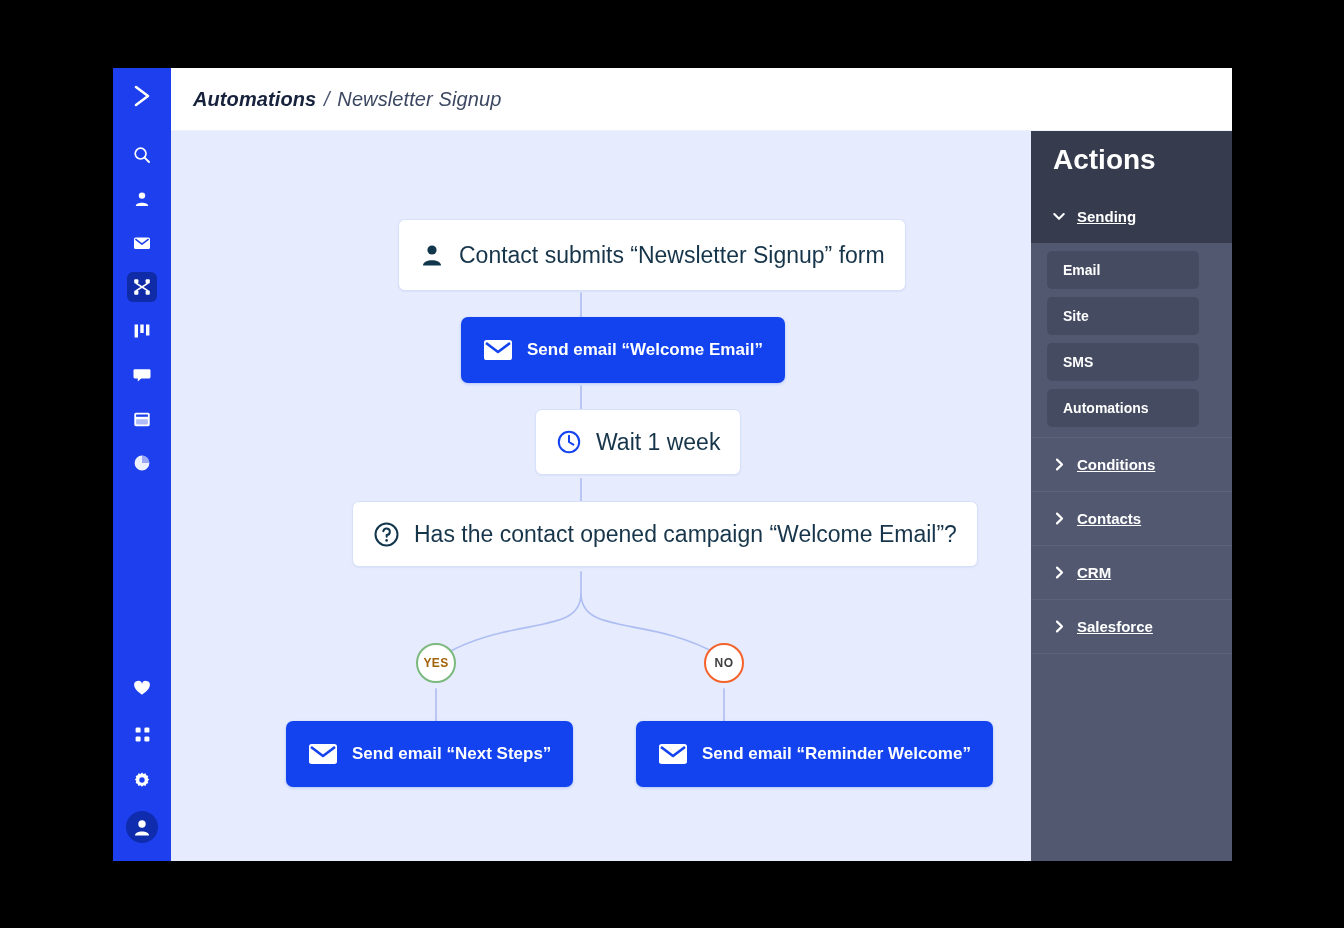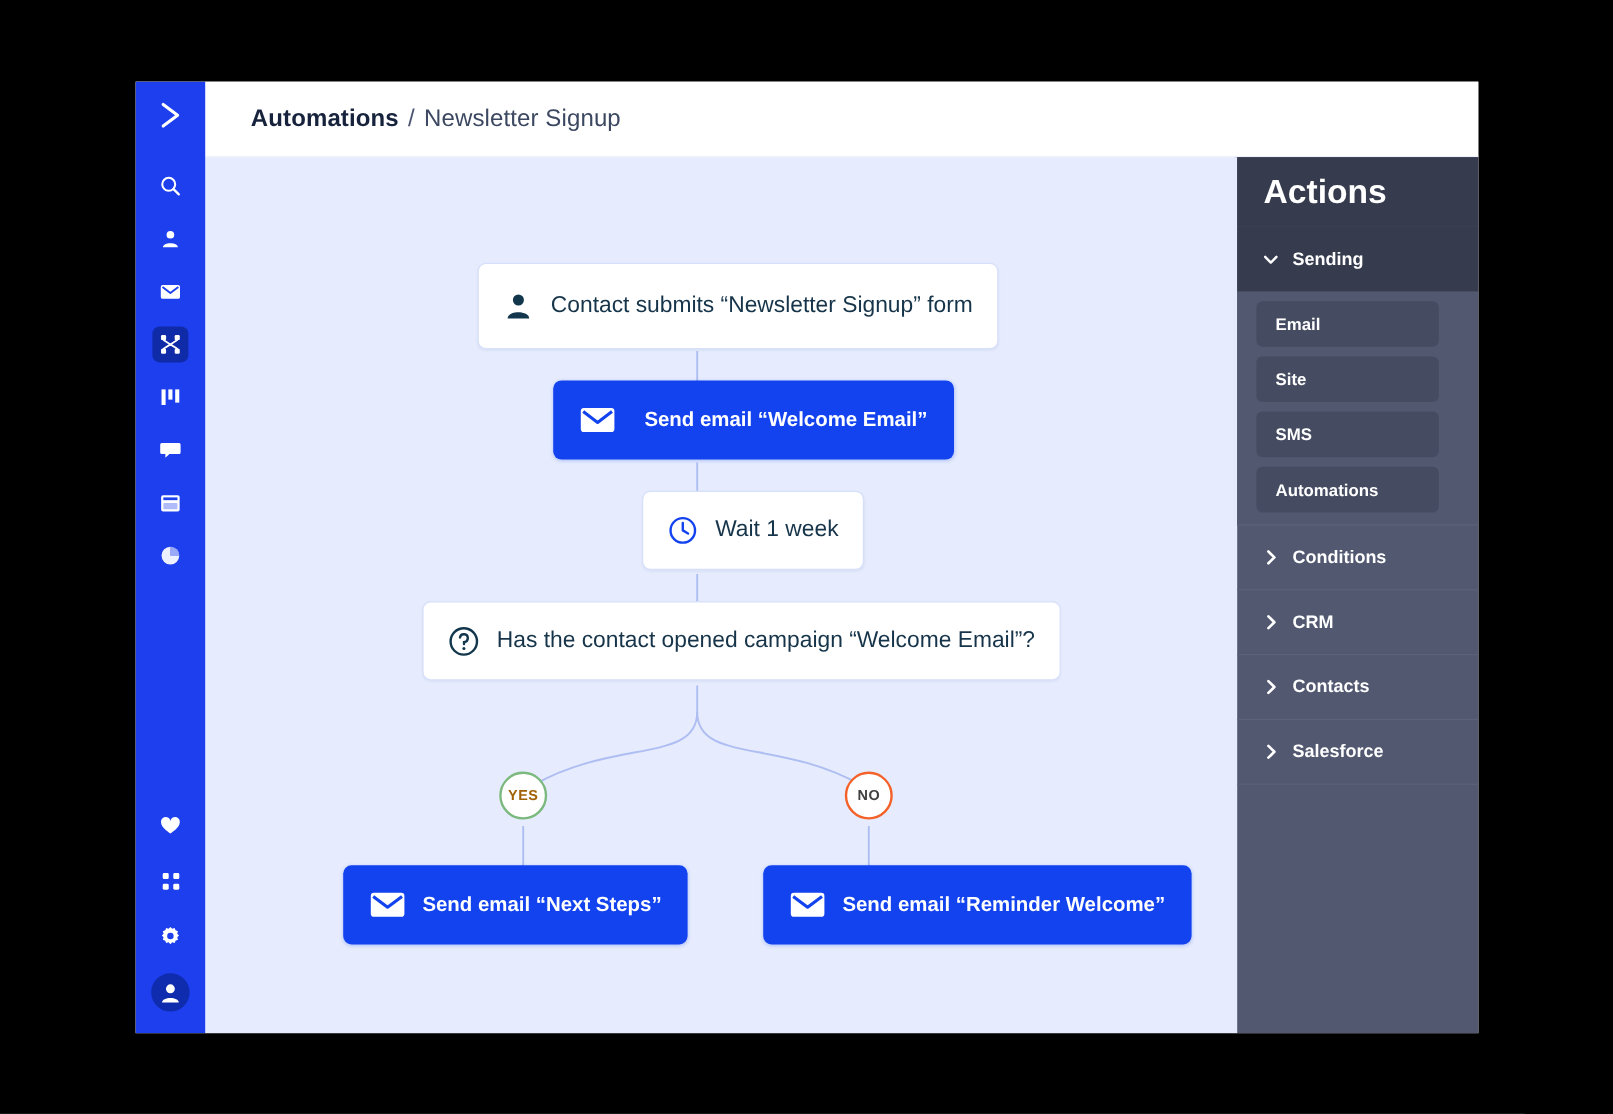--- a/index.html
+++ b/index.html
@@ -100,23 +100,24 @@
     min-width: 0;
   }
 
   
   #header {
     height: 63px;
     flex: 0 0 63px;
     background: #ffffff;
     display: flex;
     align-items: center;
-    padding-left: 38px;
+    padding-left: 22px;
     border-bottom: 1px solid #eef1fb;
     box-sizing: border-box;
+    font-style: italic;
   }
   #breadcrumb {
     font-size: 20px;
     color: #1f2b44;
     letter-spacing: .1px;
     white-space: nowrap;
   }
   #breadcrumb .crumb-root { font-weight: bold; color: #17233c; }
   #breadcrumb .crumb-sep { color: #4b5671; font-weight: normal; margin: 0 2px; }
   #breadcrumb .crumb-leaf { color: #3c4861; font-weight: normal; }
@@ -149,21 +150,21 @@
     align-items: center;
     box-sizing: border-box;
     cursor: pointer;
   }
   .node-white {
     background: #ffffff;
     border: 1px solid #d7e0fb;
     border-radius: 7px;
     box-shadow: 0 1px 2px rgba(40,60,140,.06);
     color: #17354a;
-    font-size: 19px;
+    font-size: 23px;
     padding: 0 20px;
     justify-content: flex-end;
   }
   .node-blue {
     background: #1343ef;
     border-radius: 7px;
     color: #ffffff;
     font-size: 17px;
     font-weight: bold;
     padding: 0 22px;
@@ -224,20 +225,21 @@
     align-items: center;
     gap: 12px;
     padding: 0 22px;
     height: 54px;
     color: #ffffff;
     font-size: 15px;
     font-weight: bold;
     cursor: pointer;
     box-sizing: border-box;
     border-bottom: 1px solid #5b6279;
+    text-decoration: underline;
   }
   .group-header.expanded {
     background: #363c4e;
     border-bottom: none;
   }
   .chev { display: flex; align-items: center; justify-content: center; width: 12px; }
   .group-body {
     padding: 8px 33px 10px 16px;
     display: flex;
     flex-direction: column;
@@ -403,21 +405,21 @@
           <div class="node node-white" style="left:227px; top:88px; height:72px;">
             <span class="node-icon">
               <svg width="26" height="26" viewBox="0 0 26 26">
                 <circle cx="13" cy="8" r="4.6" fill="#12374d"></circle>
                 <path d="M4 23.5 C4 16.5 22 16.5 22 23.5 Z" fill="#12374d"></path>
               </svg>
             </span>
             <span class="node-label">Contact submits “Newsletter Signup” form</span>
           </div>
 
-          <div class="node node-blue" style="left:290px; top:186px; height:66px;gap:10px;">
+          <div class="node node-blue" style="left:290px; top:186px; height:66px;">
             <span class="node-icon">
               <svg width="30" height="24" viewBox="0 0 30 24">
                 <rect x="1" y="2" width="28" height="20" rx="2.6" fill="#ffffff"></rect>
                 <path d="M3 5 L15 14 L27 5" fill="none" stroke="#1343ef" stroke-width="2.6" stroke-linejoin="round"></path>
               </svg>
             </span>
             <span class="node-label">Send email “Welcome Email”</span>
           </div>
 
           <div class="node node-white" style="left:364px; top:278px; height:66px;">
@@ -498,30 +500,30 @@
             </span>
             <span>Conditions</span>
           </div>
 
           <div class="group-header">
             <span class="chev">
               <svg width="9" height="13" viewBox="0 0 9 13">
                 <path d="M2 1.6 L7 6.5 L2 11.4" fill="none" stroke="#ffffff" stroke-width="2.2" stroke-linecap="round" stroke-linejoin="round"></path>
               </svg>
             </span>
-            <span>CRM</span>
+            <span>Contacts</span>
           </div>
 
           <div class="group-header">
             <span class="chev">
               <svg width="9" height="13" viewBox="0 0 9 13">
                 <path d="M2 1.6 L7 6.5 L2 11.4" fill="none" stroke="#ffffff" stroke-width="2.2" stroke-linecap="round" stroke-linejoin="round"></path>
               </svg>
             </span>
-            <span>Contacts</span>
+            <span>CRM</span>
           </div>
 
           <div class="group-header">
             <span class="chev">
               <svg width="9" height="13" viewBox="0 0 9 13">
                 <path d="M2 1.6 L7 6.5 L2 11.4" fill="none" stroke="#ffffff" stroke-width="2.2" stroke-linecap="round" stroke-linejoin="round"></path>
               </svg>
             </span>
             <span>Salesforce</span>
           </div>

